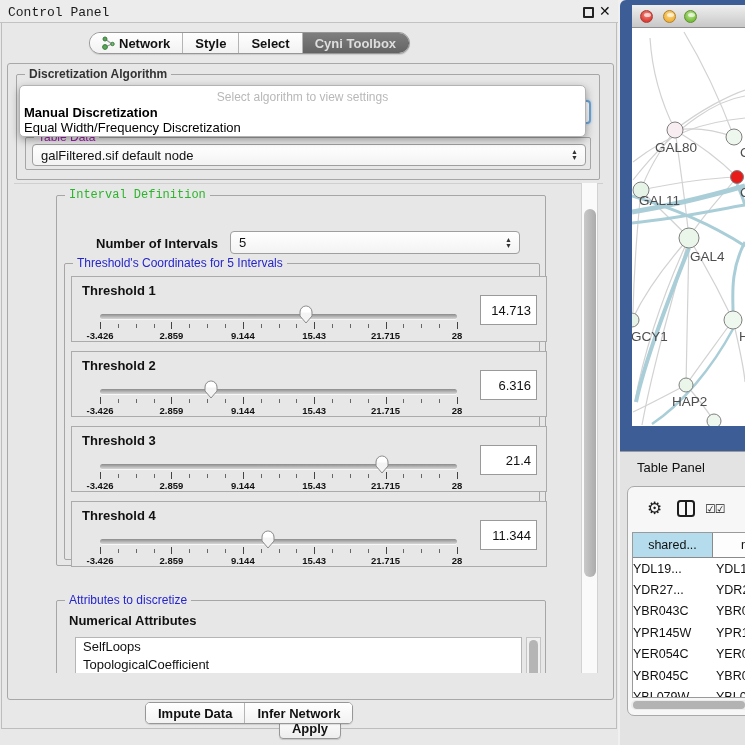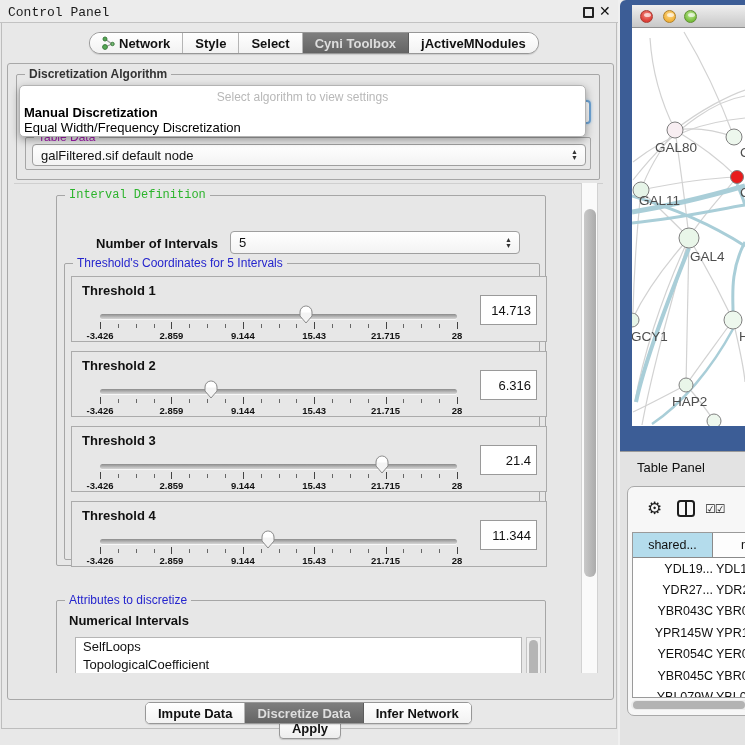--- a/index.html
+++ b/index.html
@@ -87,21 +87,21 @@
   .tp-region { left:620px; top:481px; width:125px; height:264px; background:#e3e3e3; }
   .tp-box { position:absolute; left:7px; top:5px; width:130px; height:230px; background:#f7f7f7; border:1px solid #a9a9a9; border-radius:7px; }
   .gear-icon { position:absolute; left:19px; top:11px; font-size:17px; color:#1d1d1d; }
   .col-icon { position:absolute; left:49px; top:13px; }
   .check-icons { position:absolute; left:77px; top:15px; font-size:12px; letter-spacing:-1px; color:#222; }
   .tp-table { position:absolute; left:4px; top:45px; width:124px; height:166px; background:#fff; border:1px solid #9a9a9a; border-right:none; overflow:hidden; }
   .tp-hrow { display:flex; height:25px; border-bottom:1px solid #8a8a8a; }
   .tp-hcell1 { width:80px; background:#b4dcec; border-right:1px solid #8a8a8a; display:flex; align-items:center; justify-content:center; font-size:12.5px; }
   .tp-hcell2 { flex:1; background:#fdfdfd; display:flex; align-items:center; padding-left:28px; font-size:12.5px; }
   .tp-row { display:flex; height:21.4px; align-items:center; font-size:12.5px; }
-  .tp-c1 { width:80px; text-align:right; }
+  .tp-c1 { width:80px; text-align:left; }
   .tp-c2 { padding-left:3px; white-space:nowrap; }
   .tp-hscroll { position:absolute; left:3px; top:213px; width:122px; height:10px; background:#ececec; border-radius:5px; }
   .tp-hscroll .thumb { position:absolute; left:2px; top:1px; width:112px; height:8px; border-radius:4px; background:#b3b3b3; }
 </style>
 </head>
 <body>
 
 <div class="abs cp">
 
   <div class="abs cp-titlebar">
@@ -124,23 +124,20 @@
         <span>Network</span>
       </div>
       <div class="sg">
           <span>Style</span>
         </div>
       <div class="sg">
           <span>Select</span>
         </div>
       <div class="sg sel">
           <span>Cyni Toolbox</span>
-        </div>
-      <div class="sg">
-          <span>jActiveMNodules</span>
         </div>
     </div>
 
     <div class="abs outer-box">
 
       <div class="group" style="left:8px; top:10px; width:584px; height:106px;">
         <span class="group-title gt-dark">Discretization Algorithm</span>
 
         <div class="combo focus" style="left:8px; top:25px; width:566px; height:24px;">
           <span class="spin">▲<br>▼</span>
@@ -345,44 +342,41 @@
                     </div>
     </div>
     <div class="th-valuebox th-value">11.344</div>
   </div>
 </div>
           </div>
         </div>
 
         <div class="group" style="left:42px; top:416px; width:490px; height:95px;">
           <span class="group-title gt-blue">Attributes to discretize</span>
-          <span class="abs noi-label" style="left:12px; top:12px;">Numerical Intervals</span>
+          <span class="abs noi-label" style="left:12px; top:12px;">Numerical Attributes</span>
           <div class="attr-list">
               <div>SelfLoops</div>
               <div>TopologicalCoefficient</div>
             </div>
           <div class="attr-scroll">
               <span class="thumb"></span>
             </div>
         </div>
       </div>
 
       <div class="abs vscroll">
         <span class="thumb" style="top:26px; height:368px;"></span>
       </div>
 
       <div class="abs apply-btn">Apply</div>
     </div>
 
     <div class="abs seg bottom-seg">
       <div class="sg">
           <span>Impute Data</span>
-        </div>
-      <div class="sg sel">
-          <span>Discretize Data</span>
         </div>
       <div class="sg">
           <span>Infer Network</span>
         </div>
     </div>
   </div>
 </div>
 
 <div class="abs splitter"></div>
 

